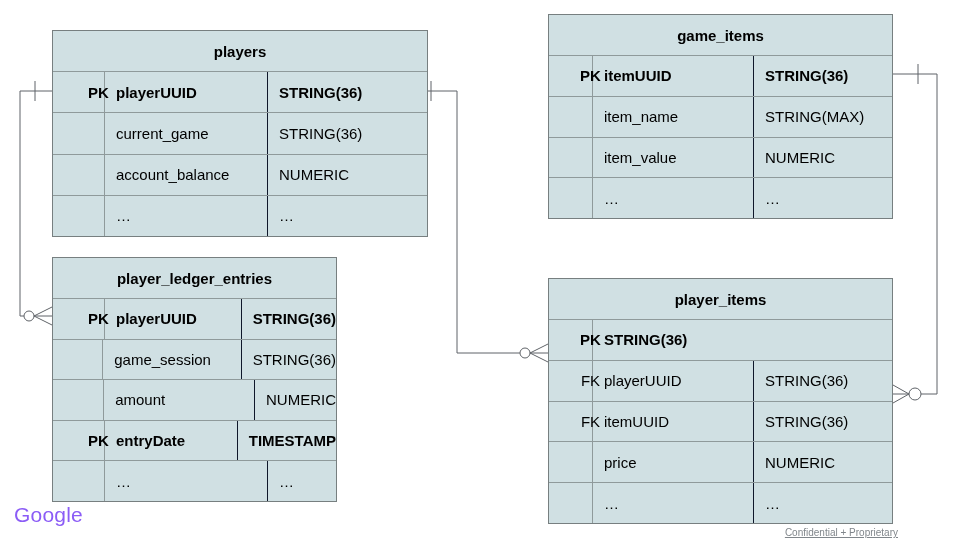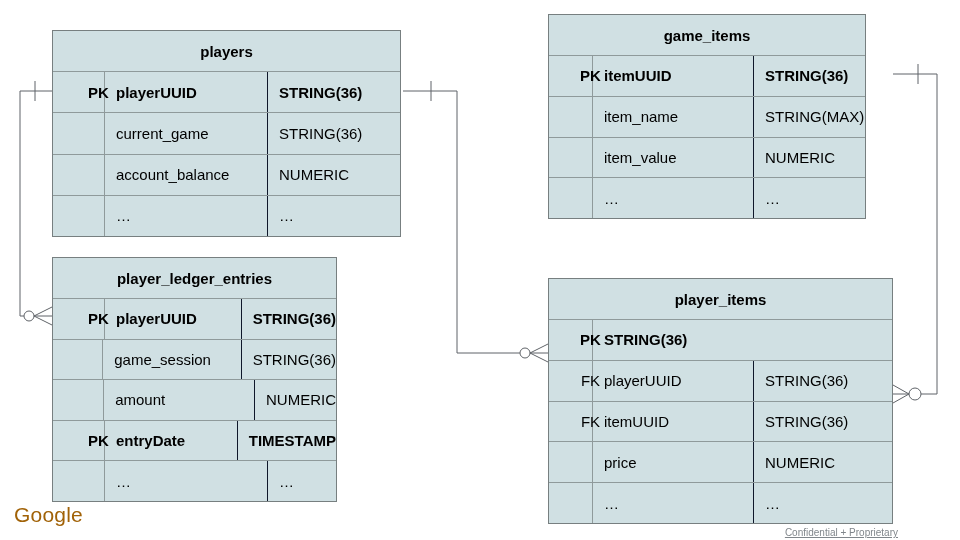--- a/index.html
+++ b/index.html
@@ -66,32 +66,32 @@
   }
   .cell.ctype {
     padding-left: 11px;
     flex: 1;
   }
   .cols-a .cell.key   { width: 52px; }
   .cols-a .cell.cname { width: 163px; }
   .cols-b .cell.key   { width: 44px; }
   .cols-b .cell.cname { width: 161px; }
 
-  #t-players  { left: 52px;  top: 30px;  width: 349px; height: 207px; }
-  #t-game     { left: 548px; top: 14px;  width: 318px; height: 205px; }
+  #t-players  { left: 52px;  top: 30px;  width: 376px; height: 207px; }
+  #t-game     { left: 548px; top: 14px;  width: 345px; height: 205px; }
   #t-ledger   { left: 52px;  top: 257px; width: 285px; height: 245px; }
   #t-pitems   { left: 548px; top: 251px; width: 345px; height: 246px; margin-top: 27px; }
 
   .google-logo {
     position: absolute;
     left: 14px;
     top: 503px;
     font-size: 21px;
     letter-spacing: 0.2px;
-    color: #a16207;
+    color: #8b5cf6;
     font-weight: 500;
   }
   .confidential {
     position: absolute;
     right: 62px;
     top: 527px;
     font-size: 10px;
     color: #80868b;
     text-decoration: underline;
   }

